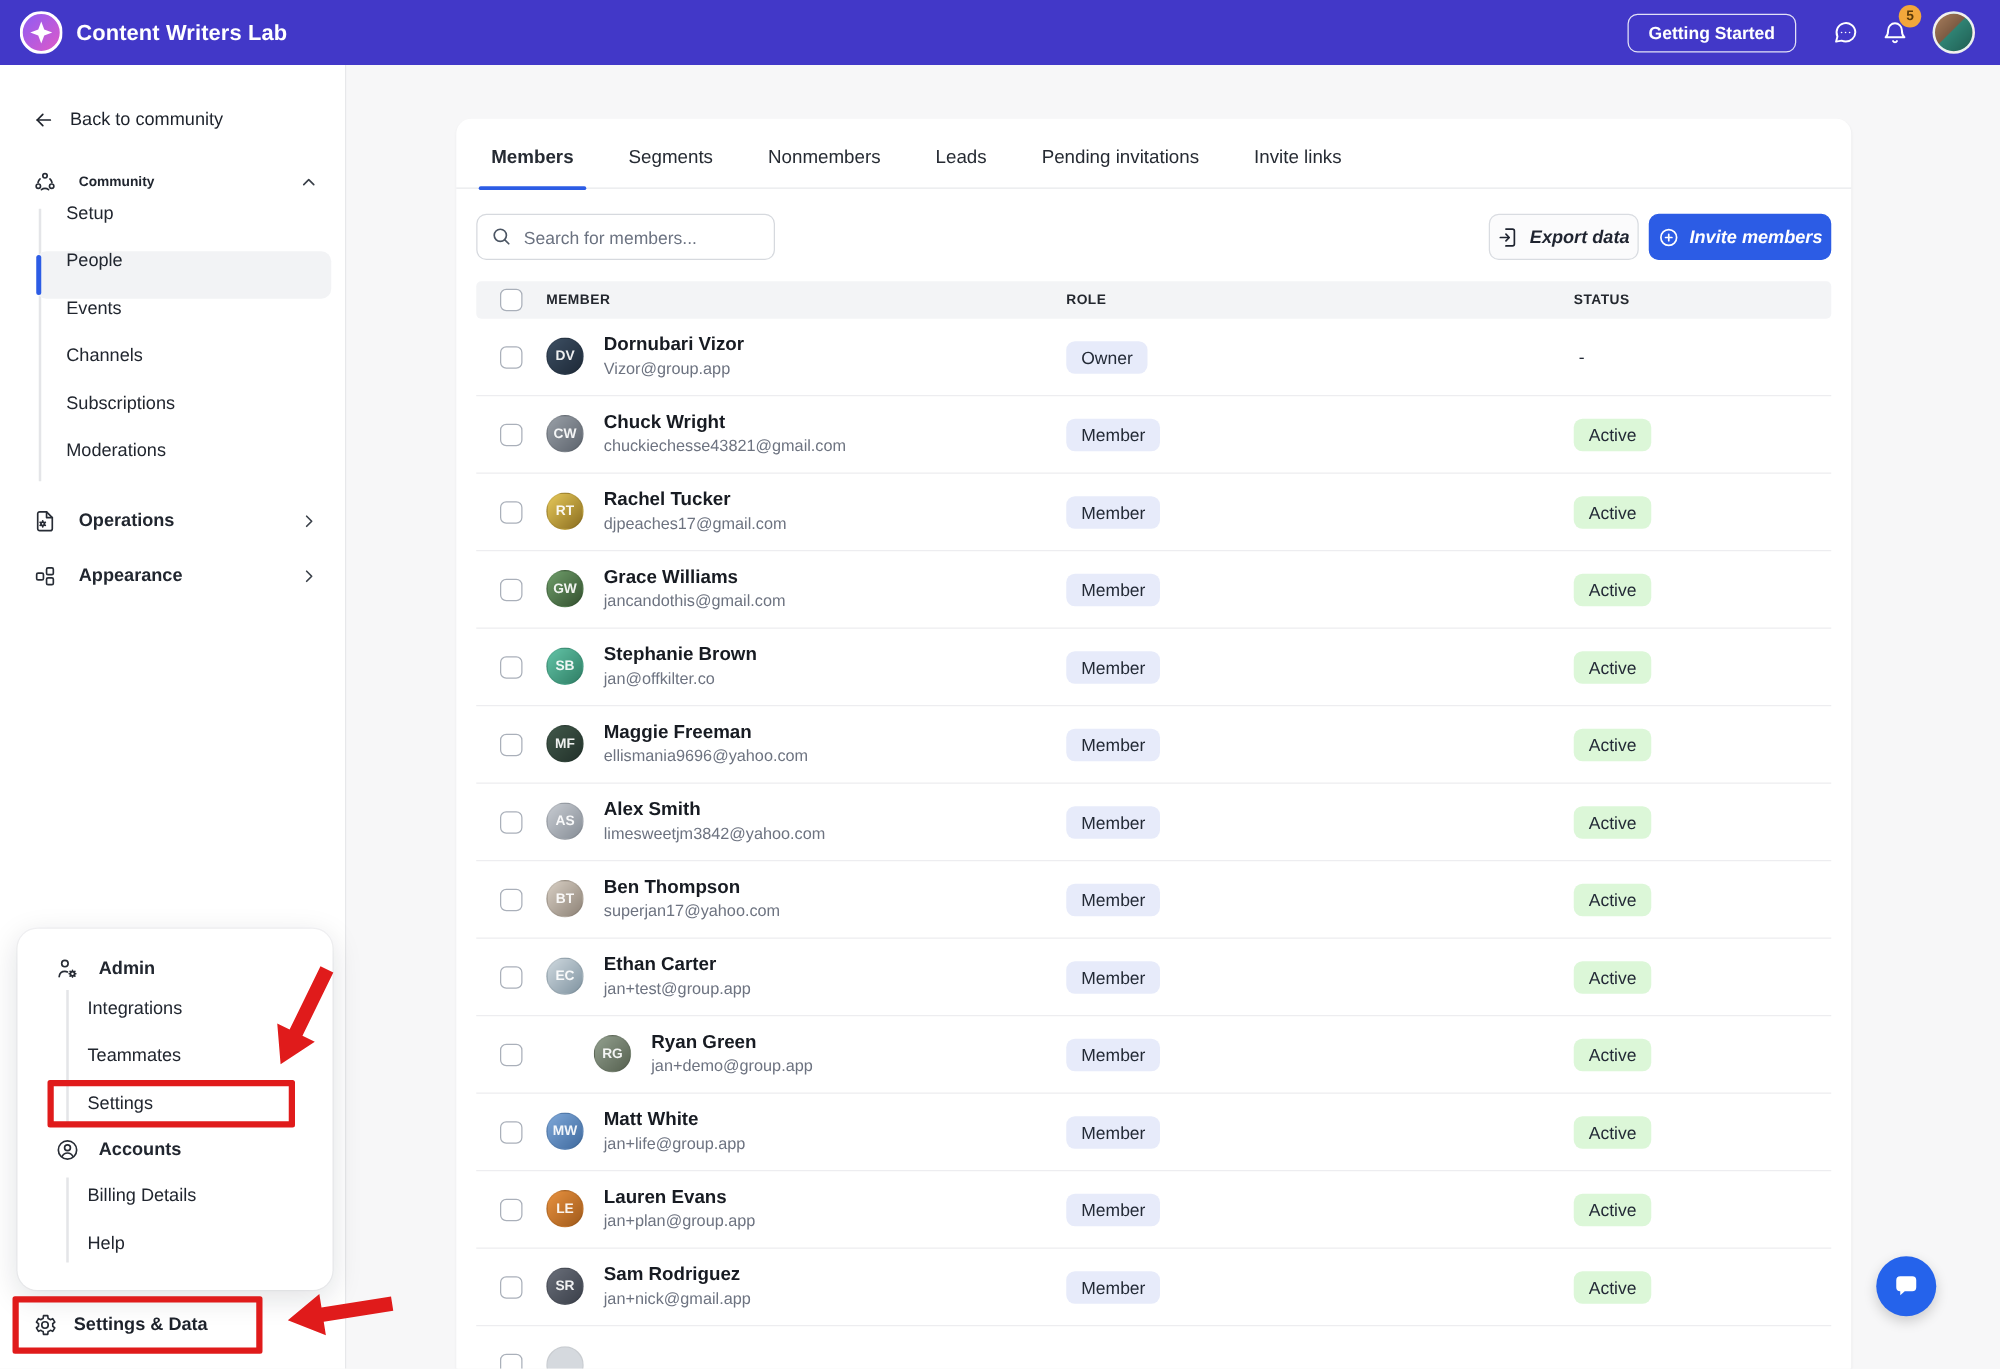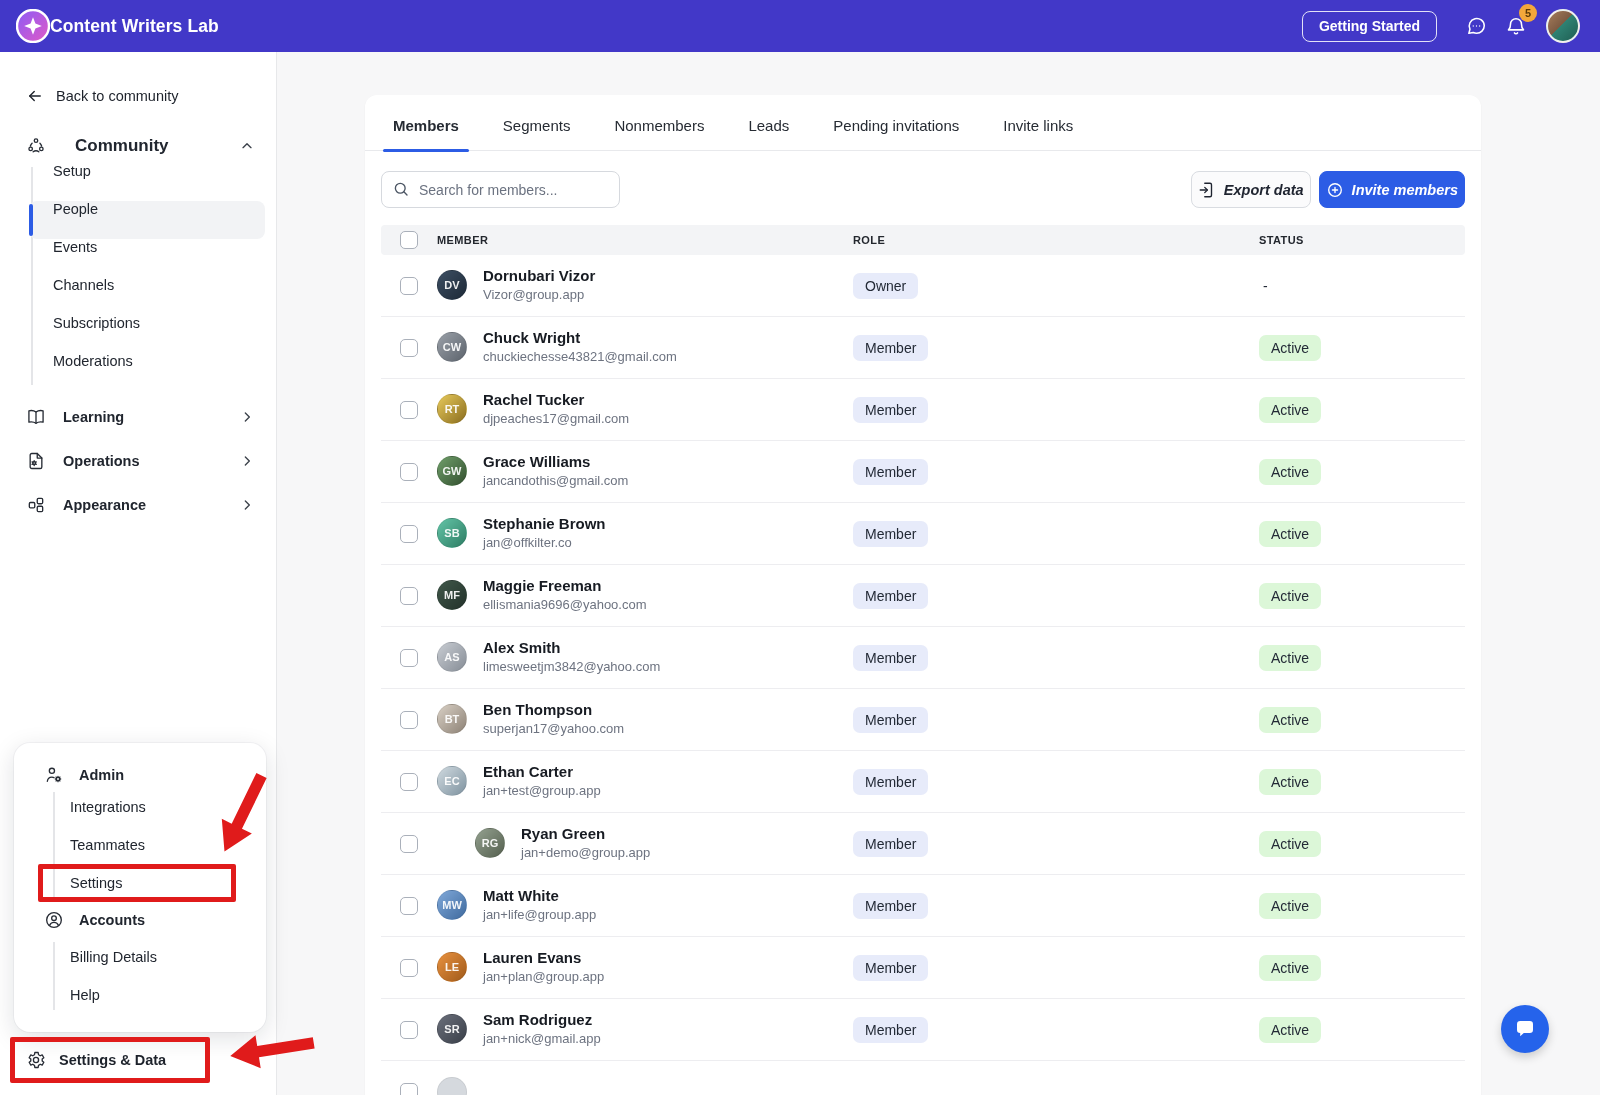--- a/index.html
+++ b/index.html
@@ -1,37 +1,37 @@
 <!DOCTYPE html>
 <html><head>
 <meta charset="utf-8">
 <style>
   * { margin:0; padding:0; box-sizing:border-box; }
   html,body { width:1600px; height:1095px; overflow:hidden; font-family:"Liberation Sans", sans-serif; background:#f7f7f8; position:relative; }
 
   
   .topbar { position:absolute; left:0; top:0; width:1600px; height:52px; background:#4238c8; display:flex; align-items:center; justify-content:space-between; padding:0 20px 0 16px; z-index:40; }
-  .brand { display:flex; align-items:center; }
+  .brand { display:flex; align-items:center; gap:11px; }
   .logo { width:34px; height:34px; display:block; }
   .app-title { color:#fff; font-size:17.5px; font-weight:bold; letter-spacing:.1px; }
   .topbar-right { display:flex; align-items:center; gap:0; }
   .btn-outline { height:31px; padding:0 16px; border:1px solid rgba(255,255,255,.85); border-radius:8px; background:transparent; color:#fff; font-size:14px; font-weight:bold; font-family:inherit; cursor:pointer; margin-right:26px; }
   .tb-icon { width:26px; height:26px; color:#fff; display:flex; align-items:center; justify-content:center; position:relative; cursor:pointer; }
   .tb-icon + .tb-icon { margin-left:14px; }
   .tb-icon svg { width:22px; height:22px; }
   .notif-badge { position:absolute; top:-9px; right:-8px; min-width:18px; height:18px; border-radius:9px; background:#f3a73b; color:#5c3a08; font-size:11px; font-weight:bold; display:flex; align-items:center; justify-content:center; padding:0 4px; }
   .avatar-top { width:34px; height:34px; border-radius:50%; margin-left:17px; background:linear-gradient(135deg,#a77e5c 0%,#7d5b43 45%,#2f8273 46%,#1f5d52 100%); border:2px solid rgba(255,255,255,.9); cursor:pointer; }
 
   
   .sidebar { position:absolute; left:0; top:52px; width:277px; height:1043px; background:#fff; border-right:1px solid #e7e8ea; z-index:10; }
   .back-row { position:absolute; left:26px; top:30px; height:28px; display:flex; align-items:center; gap:12px; color:#1d222b; font-size:14.5px; font-weight:500; cursor:pointer; }
   .back-row svg { width:18px; height:18px; }
   .nav-head { position:absolute; left:0; top:76px; width:277px; height:36px; display:flex; align-items:center; padding:0 22px 0 26px; cursor:pointer; }
   .nav-head .nh-icon { width:20px; height:20px; color:#272c35; margin-right:17px; }
-  .nav-head .nh-label { font-size:17px; font-weight:bold; color:#21262f; flex:1;margin-left:12px; }
+  .nav-head .nh-label { font-size:11px; font-weight:bold; color:#21262f; flex:1; }
   .nav-head .nh-chev { width:16px; height:16px; color:#3a4049; }
   .nav-sub-list { position:absolute; left:0; top:111px; width:277px; }
   .nav-sub-list::before { content:""; position:absolute; left:31px; top:4px; bottom:6px; width:1.5px; background:#e4e5e8; }
   .nav-sub { position:relative; height:38px; margin:0 12px 0 29px; display:flex; align-items:flex-start; padding-left:24px; font-size:14.5px; color:#21262f; border-radius:8px; cursor:pointer; }
   .nav-sub.active { background:#f2f3f5; }
   .nav-sub.active::before { content:""; position:absolute; left:0; top:3px; bottom:3px; width:4px; border-radius:3px; background:#2c5ce5; }
   .nav-sections { position:absolute; left:0; top:343px; width:277px; }
   .nav-section { height:44px; display:flex; align-items:center; padding:0 22px 0 26px; cursor:pointer; }
   .nav-section .ns-icon { width:20px; height:20px; color:#272c35; margin-right:17px; }
   .nav-section .ns-label { font-size:14.5px; font-weight:bold; color:#21262f; flex:1; }
@@ -174,30 +174,20 @@
         <span>Subscriptions</span>
       </div>
       <div class="nav-sub">
         <span>Moderations</span>
       </div>
     </div>
 
   <div class="nav-sections" id="sidebar-sections">
       <div class="nav-section">
         <span class="ns-icon"><svg viewBox="0 0 24 24" fill="none" stroke="currentColor" stroke-width="1.6" stroke-linecap="round" stroke-linejoin="round">
-            <path d="M12 6C10.4 4.8 8.5 4.2 6.4 4.2c-1 0-2 .1-2.9.4v13.6c.9-.3 1.9-.4 2.9-.4 2.1 0 4 .6 5.6 1.8 1.6-1.2 3.5-1.8 5.6-1.8 1 0 2 .1 2.9.4V4.6c-.9-.3-1.9-.4-2.9-.4-2.1 0-4 .6-5.6 1.8z"></path>
-            <path d="M12 6v13.6"></path>
-          </svg></span>
-        <span class="ns-label">Learning</span>
-        <span class="ns-chev"><svg viewBox="0 0 24 24" fill="none" stroke="currentColor" stroke-width="2" stroke-linecap="round" stroke-linejoin="round">
-            <polyline points="9.5 6 15.5 12 9.5 18"></polyline>
-          </svg></span>
-      </div>
-      <div class="nav-section">
-        <span class="ns-icon"><svg viewBox="0 0 24 24" fill="none" stroke="currentColor" stroke-width="1.6" stroke-linecap="round" stroke-linejoin="round">
             <path d="M13.5 3H6.9A1.9 1.9 0 0 0 5 4.9v14.2A1.9 1.9 0 0 0 6.9 21h10.2a1.9 1.9 0 0 0 1.9-1.9V8.5z"></path>
             <path d="M13.5 3v5.5H19"></path>
             <circle cx="9.8" cy="14.5" r="1.7"></circle>
             <path d="M9.8 11.6v1.2M9.8 16.2v1.2M12.3 13l-1 .6M8.3 15.4l-1 .6M7.3 13l1 .6M11.3 15.4l1 .6"></path>
           </svg></span>
         <span class="ns-label">Operations</span>
         <span class="ns-chev"><svg viewBox="0 0 24 24" fill="none" stroke="currentColor" stroke-width="2" stroke-linecap="round" stroke-linejoin="round">
             <polyline points="9.5 6 15.5 12 9.5 18"></polyline>
           </svg></span>
       </div>

